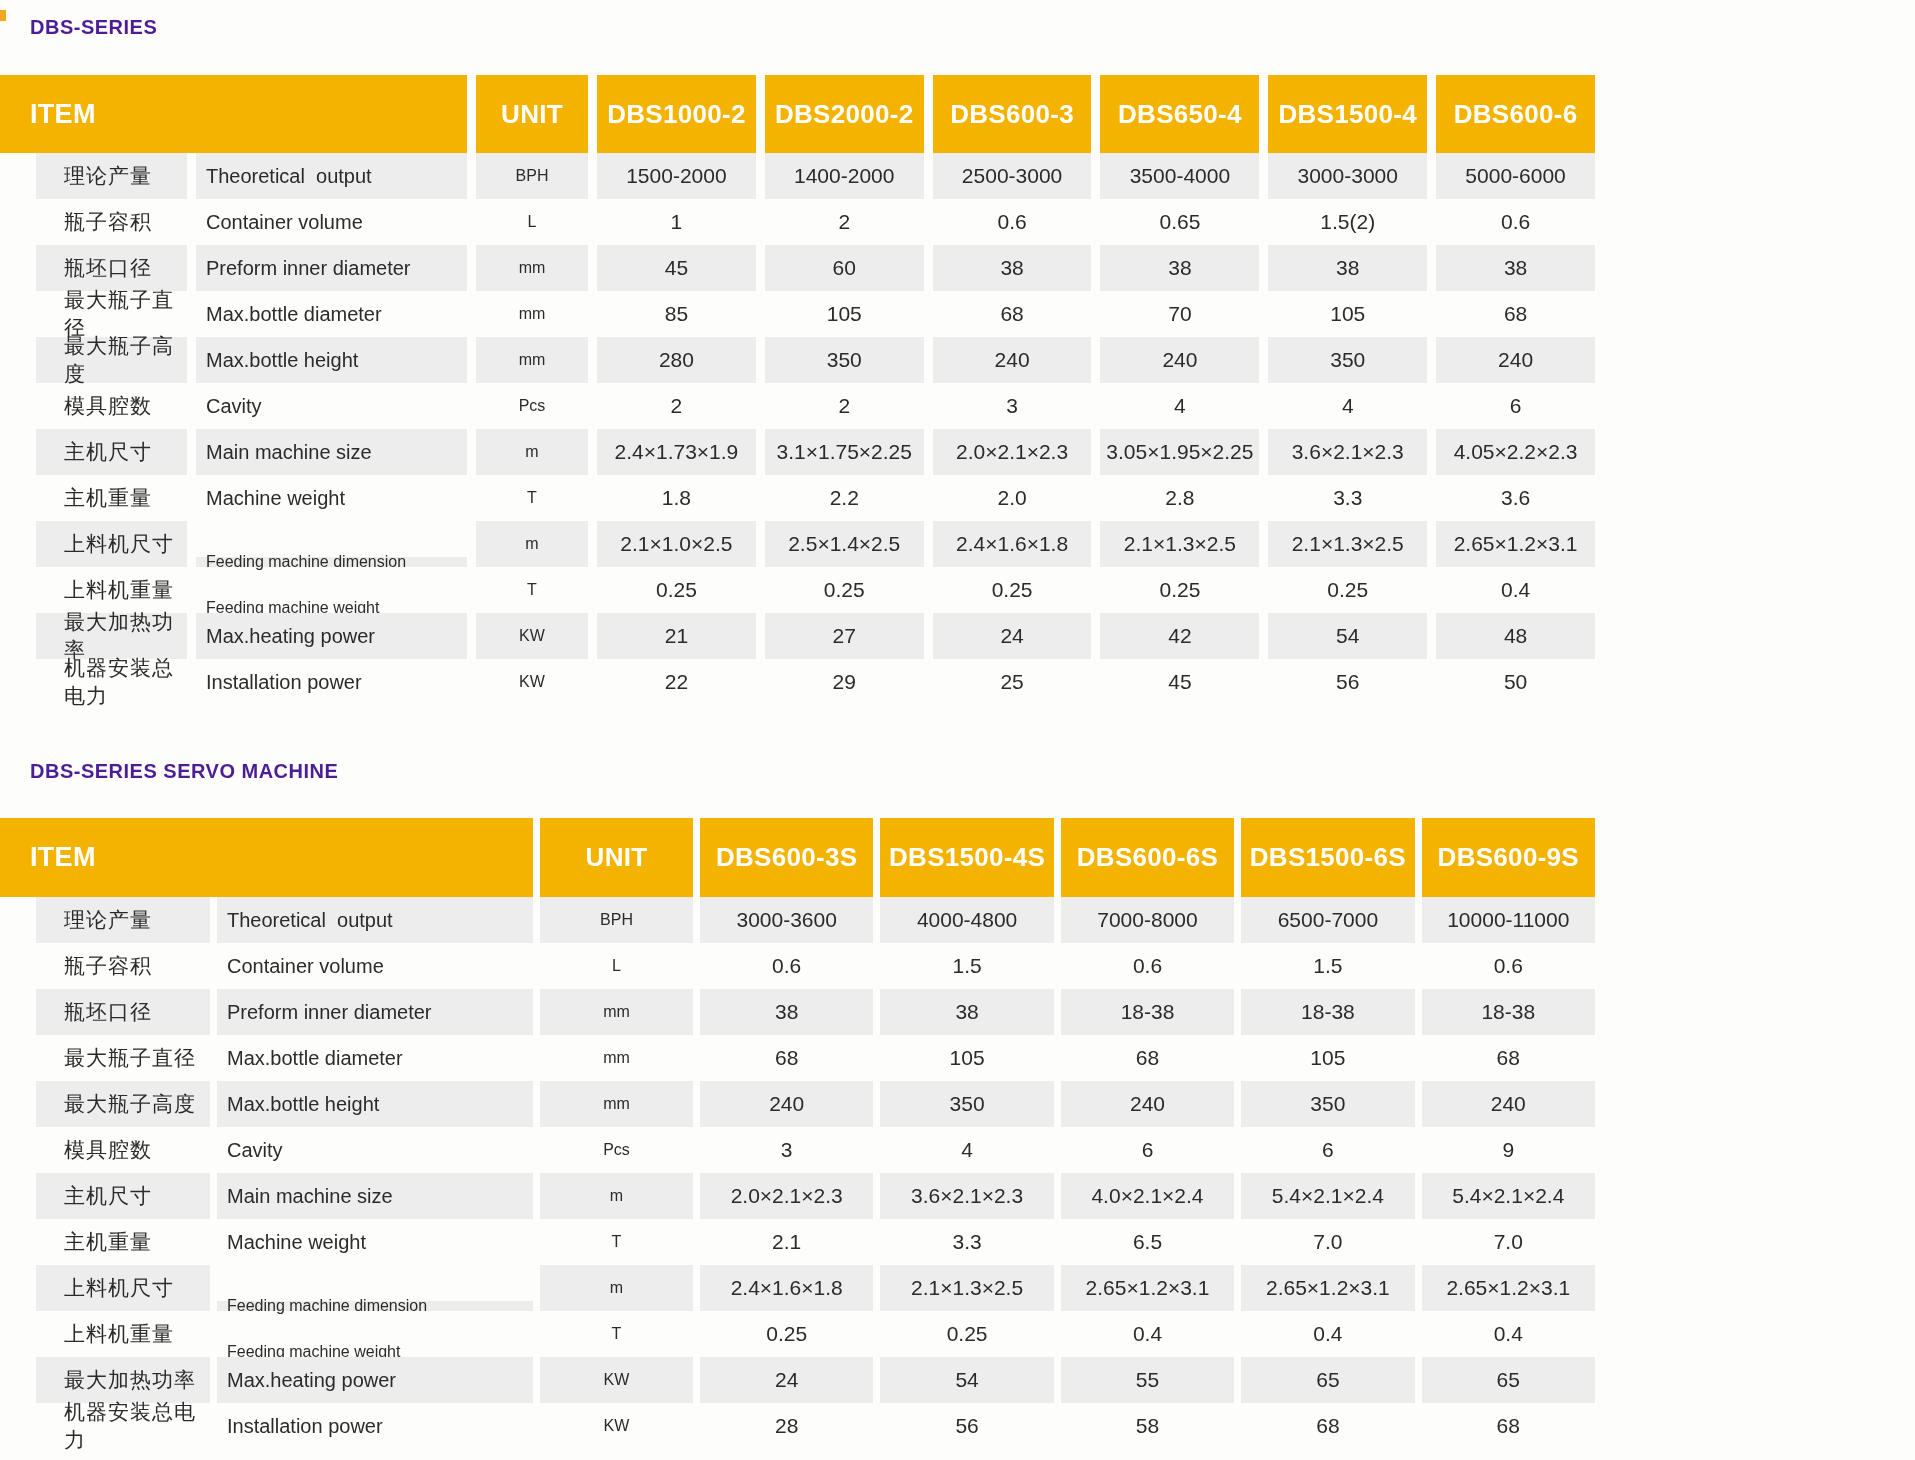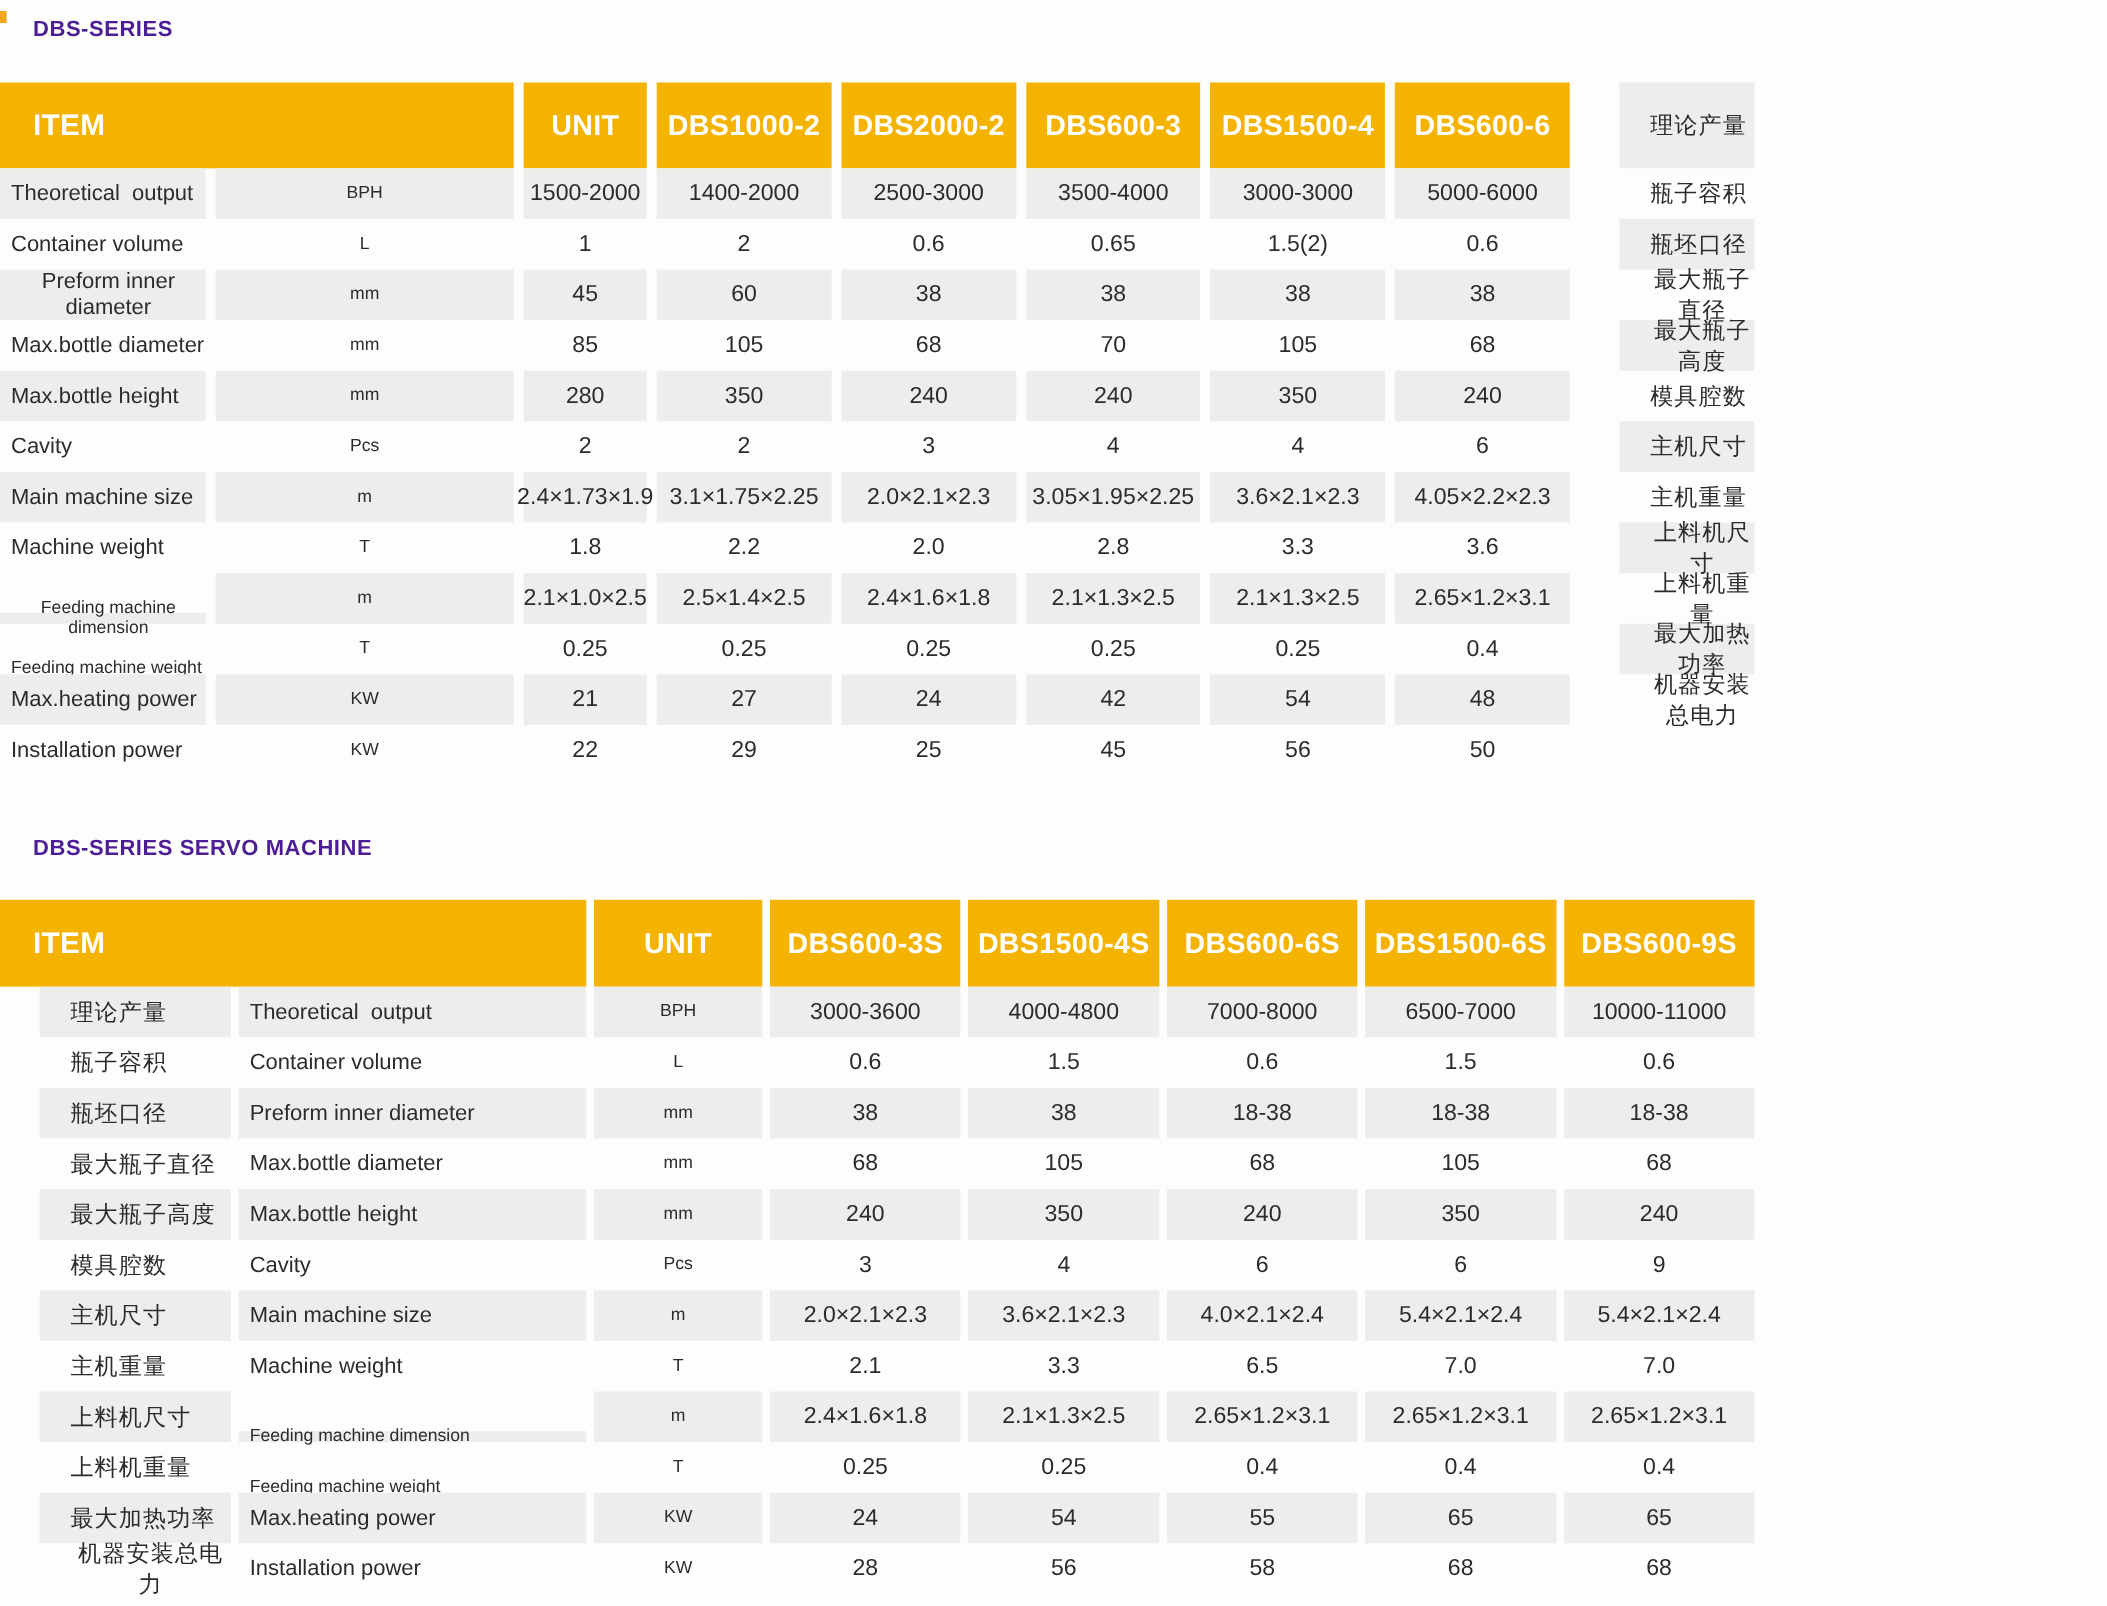--- a/index.html
+++ b/index.html
@@ -33,21 +33,20 @@
   }
   #title-1 { top: 16px; }
   #title-2 { top: 760px; }
 
   .spec-table {
     position: absolute;
     left: 0;
     width: 1595px;
     display: grid;
     box-sizing: border-box;
-    text-align: center;
   }
   #table-1 {
     top: 75px;
     grid-template-columns: 187px 271px 112px repeat(6, 1fr);
     grid-template-rows: 78px repeat(12, 46px);
     column-gap: 9px;
   }
   #table-2 {
     top: 818px;
     grid-template-columns: 210px 316px 153px repeat(5, 1fr);
@@ -79,20 +78,21 @@
   <div class="corner-accent"></div>
 
   <h2 class="section-title" id="title-1">DBS-SERIES</h2>
 
   <div class="spec-table" id="table-1">
       <div class="c hdr item" style="grid-column: 1 / 3;">ITEM</div>
       <div class="c hdr">UNIT</div>
       <div class="c hdr">DBS1000-2</div>
       <div class="c hdr">DBS2000-2</div>
       <div class="c hdr">DBS600-3</div>
+      <div class="c hdr">DBS650-4</div>
       <div class="c hdr">DBS1500-4</div>
       <div class="c hdr">DBS600-6</div>
       <div class="c zh g">理论产量</div>
       <div class="c en g">Theoretical  output</div>
       <div class="c unit g">BPH</div>
       <div class="c val g">1500-2000</div>
       <div class="c val g">1400-2000</div>
       <div class="c val g">2500-3000</div>
       <div class="c val g">3500-4000</div>
       <div class="c val g">3000-3000</div>

